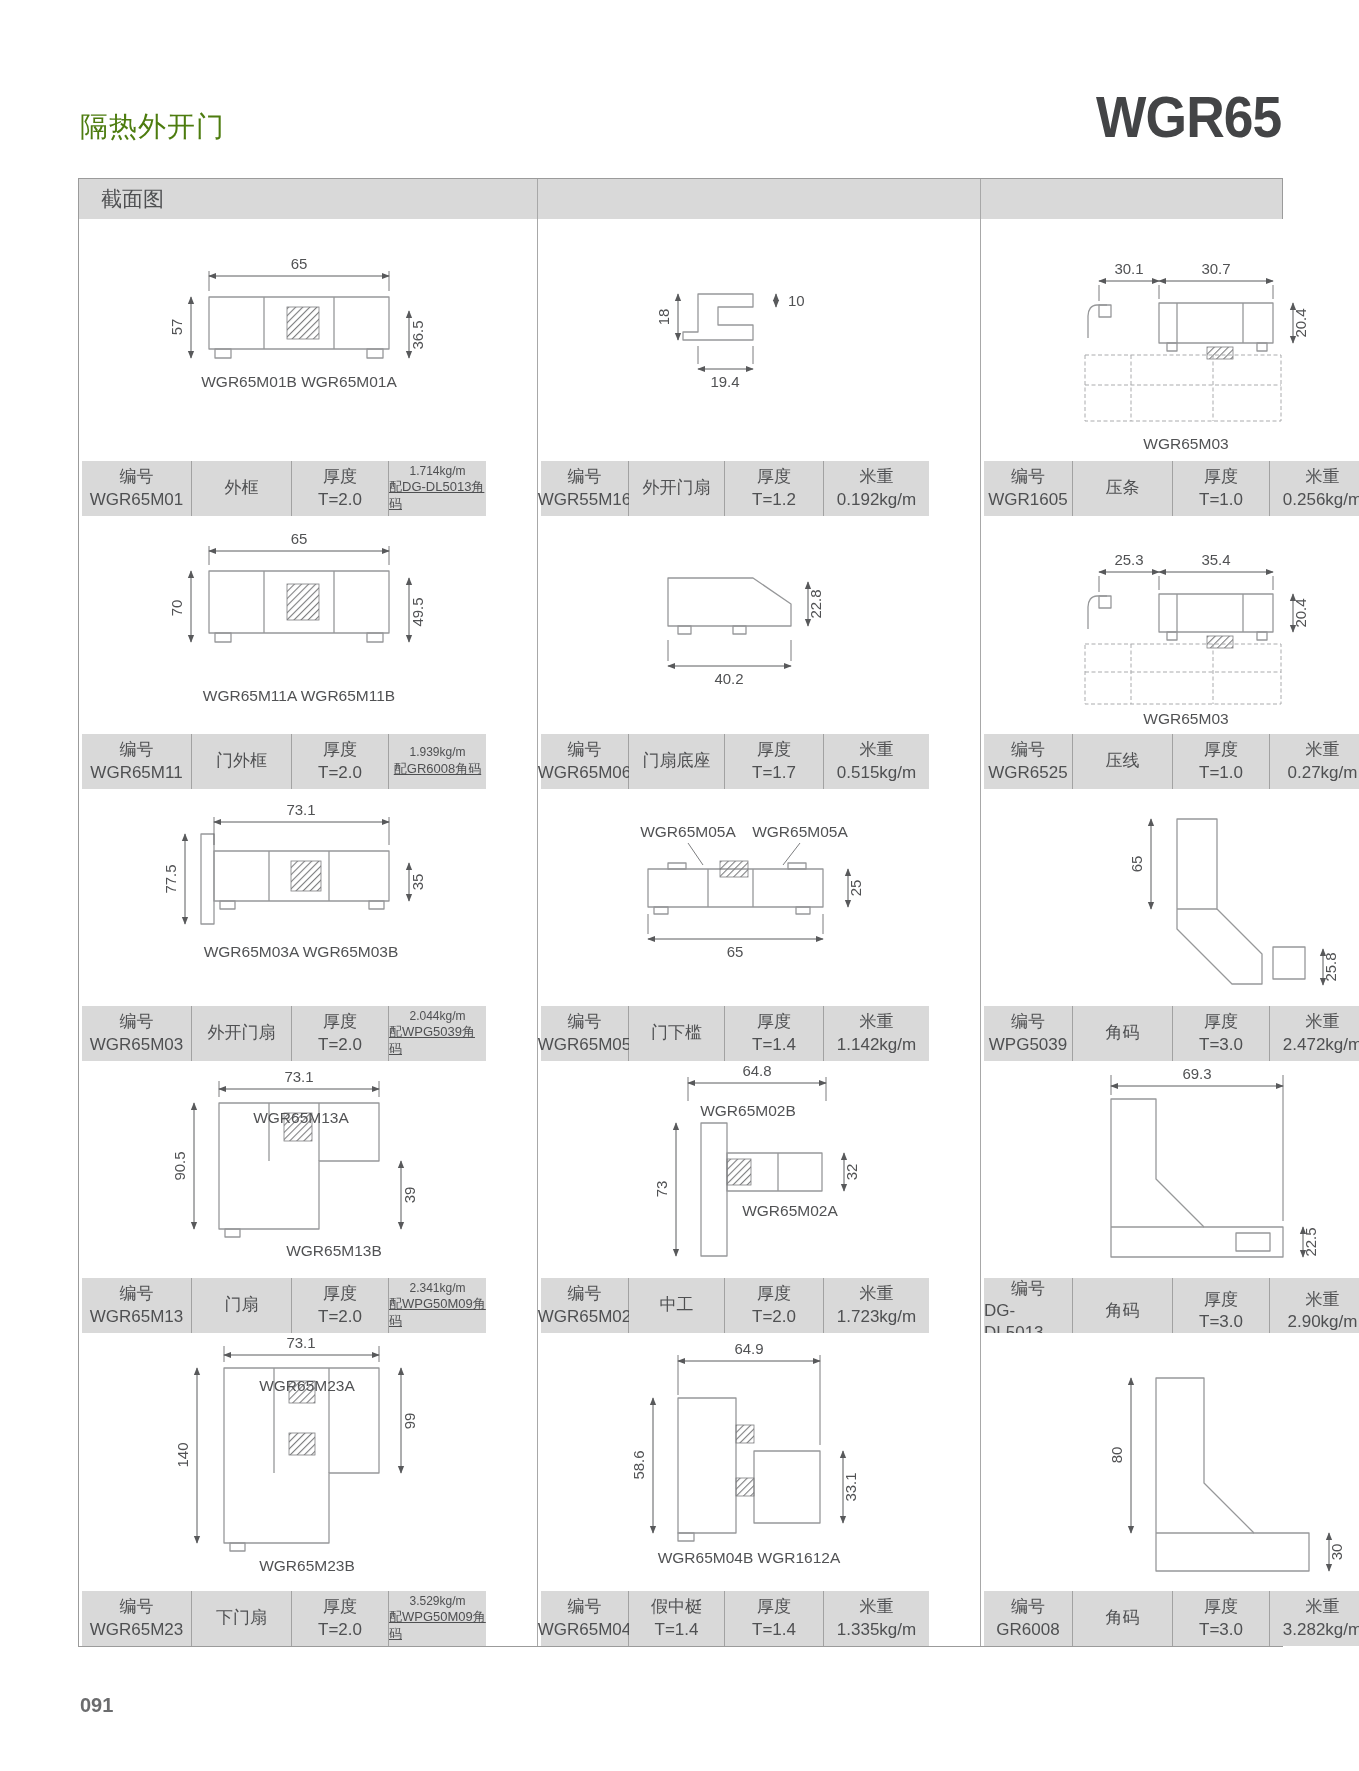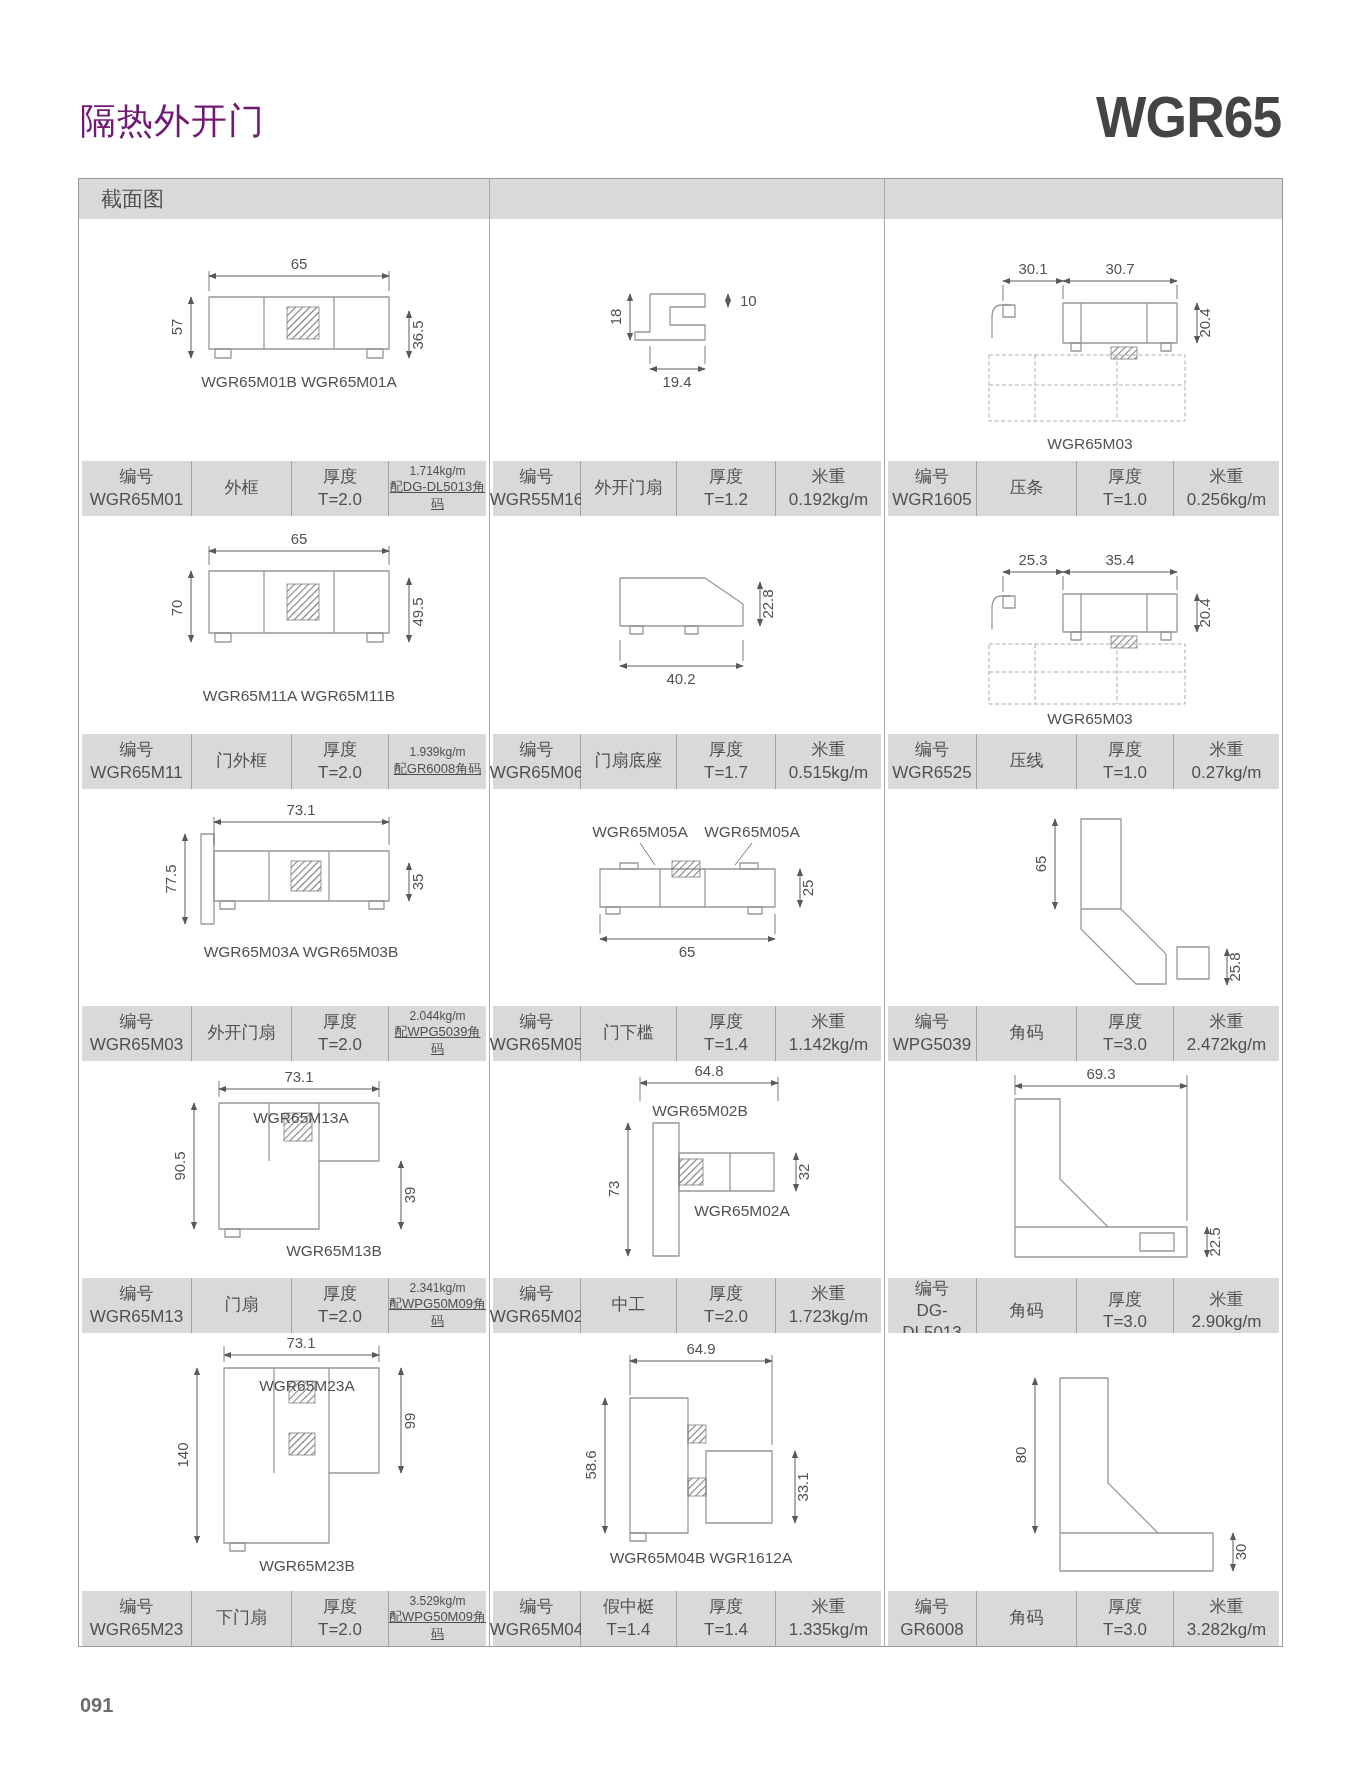--- a/index.html
+++ b/index.html
@@ -1,34 +1,34 @@
 <!DOCTYPE html>
 <html><head>
 <meta charset="utf-8">
 <style>
   html,body{margin:0;padding:0;background:#fff;}
   .page{position:relative;width:1359px;height:1771px;background:#ffffff;
         font-family:"Liberation Sans","DejaVu Sans",sans-serif;color:#4f5052;}
   .hdr{position:absolute;left:80px;top:88px;width:1201px;display:flex;
        justify-content:space-between;align-items:flex-end;}
-  .title-cn{font-size:36px;font-weight:500;color:#701a75;letter-spacing:1px;}
+  .title-cn{font-size:28px;font-weight:500;color:#4d7c0f;letter-spacing:1px;}
   .title-model{font-size:58px;font-weight:700;color:#434446;letter-spacing:-1px;
        transform:scaleX(.92);transform-origin:right bottom;line-height:1;}
   .tbl{position:absolute;left:78px;top:178px;width:1203px;border:1px solid #9b9b9b;
        box-sizing:content-box;}
-  .grid3{display:grid;grid-template-columns:410px 395px 398px;}
+  .grid3{display:grid;grid-template-columns:410px 395px 398px;gap:48px;}
   .hrow{height:40px;background:#d9d9d9;}
   .hcell{display:flex;align-items:center;}
   .hcell.b,.hcell.c{border-left:1px solid #a8a8a8;}
   .hlabel{font-size:21px;padding-left:22px;color:#4f5052;}
   .drow .dcell{position:relative;overflow:hidden;background:#fff;}
   .drow .dcell.b,.drow .dcell.c{border-left:1px solid #a8a8a8;}
   .h242{height:242px}.h218{height:218px}.h217{height:217px}.h258{height:258px}
   .datarow{height:55px;}
-  .dgroup{display:grid;height:55px;padding:0 3px;box-sizing:border-box;background:#fff;text-align:center;}
+  .dgroup{display:grid;height:55px;padding:0 3px;box-sizing:border-box;background:#fff;}
   .dgroup.b,.dgroup.c{border-left:1px solid #a8a8a8;}
   .ga{grid-template-columns:110px 100px 97px 97px;}
   .gb{grid-template-columns:88px 96px 99px 105px;}
   .gc{grid-template-columns:89px 100px 97px 105px;}
   .cell{background:#d9d9d9;display:flex;flex-direction:column;justify-content:center;
         align-items:center;box-sizing:border-box;line-height:1.3;}
   .cell.divr{border-right:1px solid #a2a2a2;}
   .cell .lab,.cell .val{font-size:17px;color:#4f5052;}
   .cell .sm1{font-size:12px;color:#4f5052;}
   .cell .sm2{font-size:13px;color:#4f5052;text-decoration:underline;}

